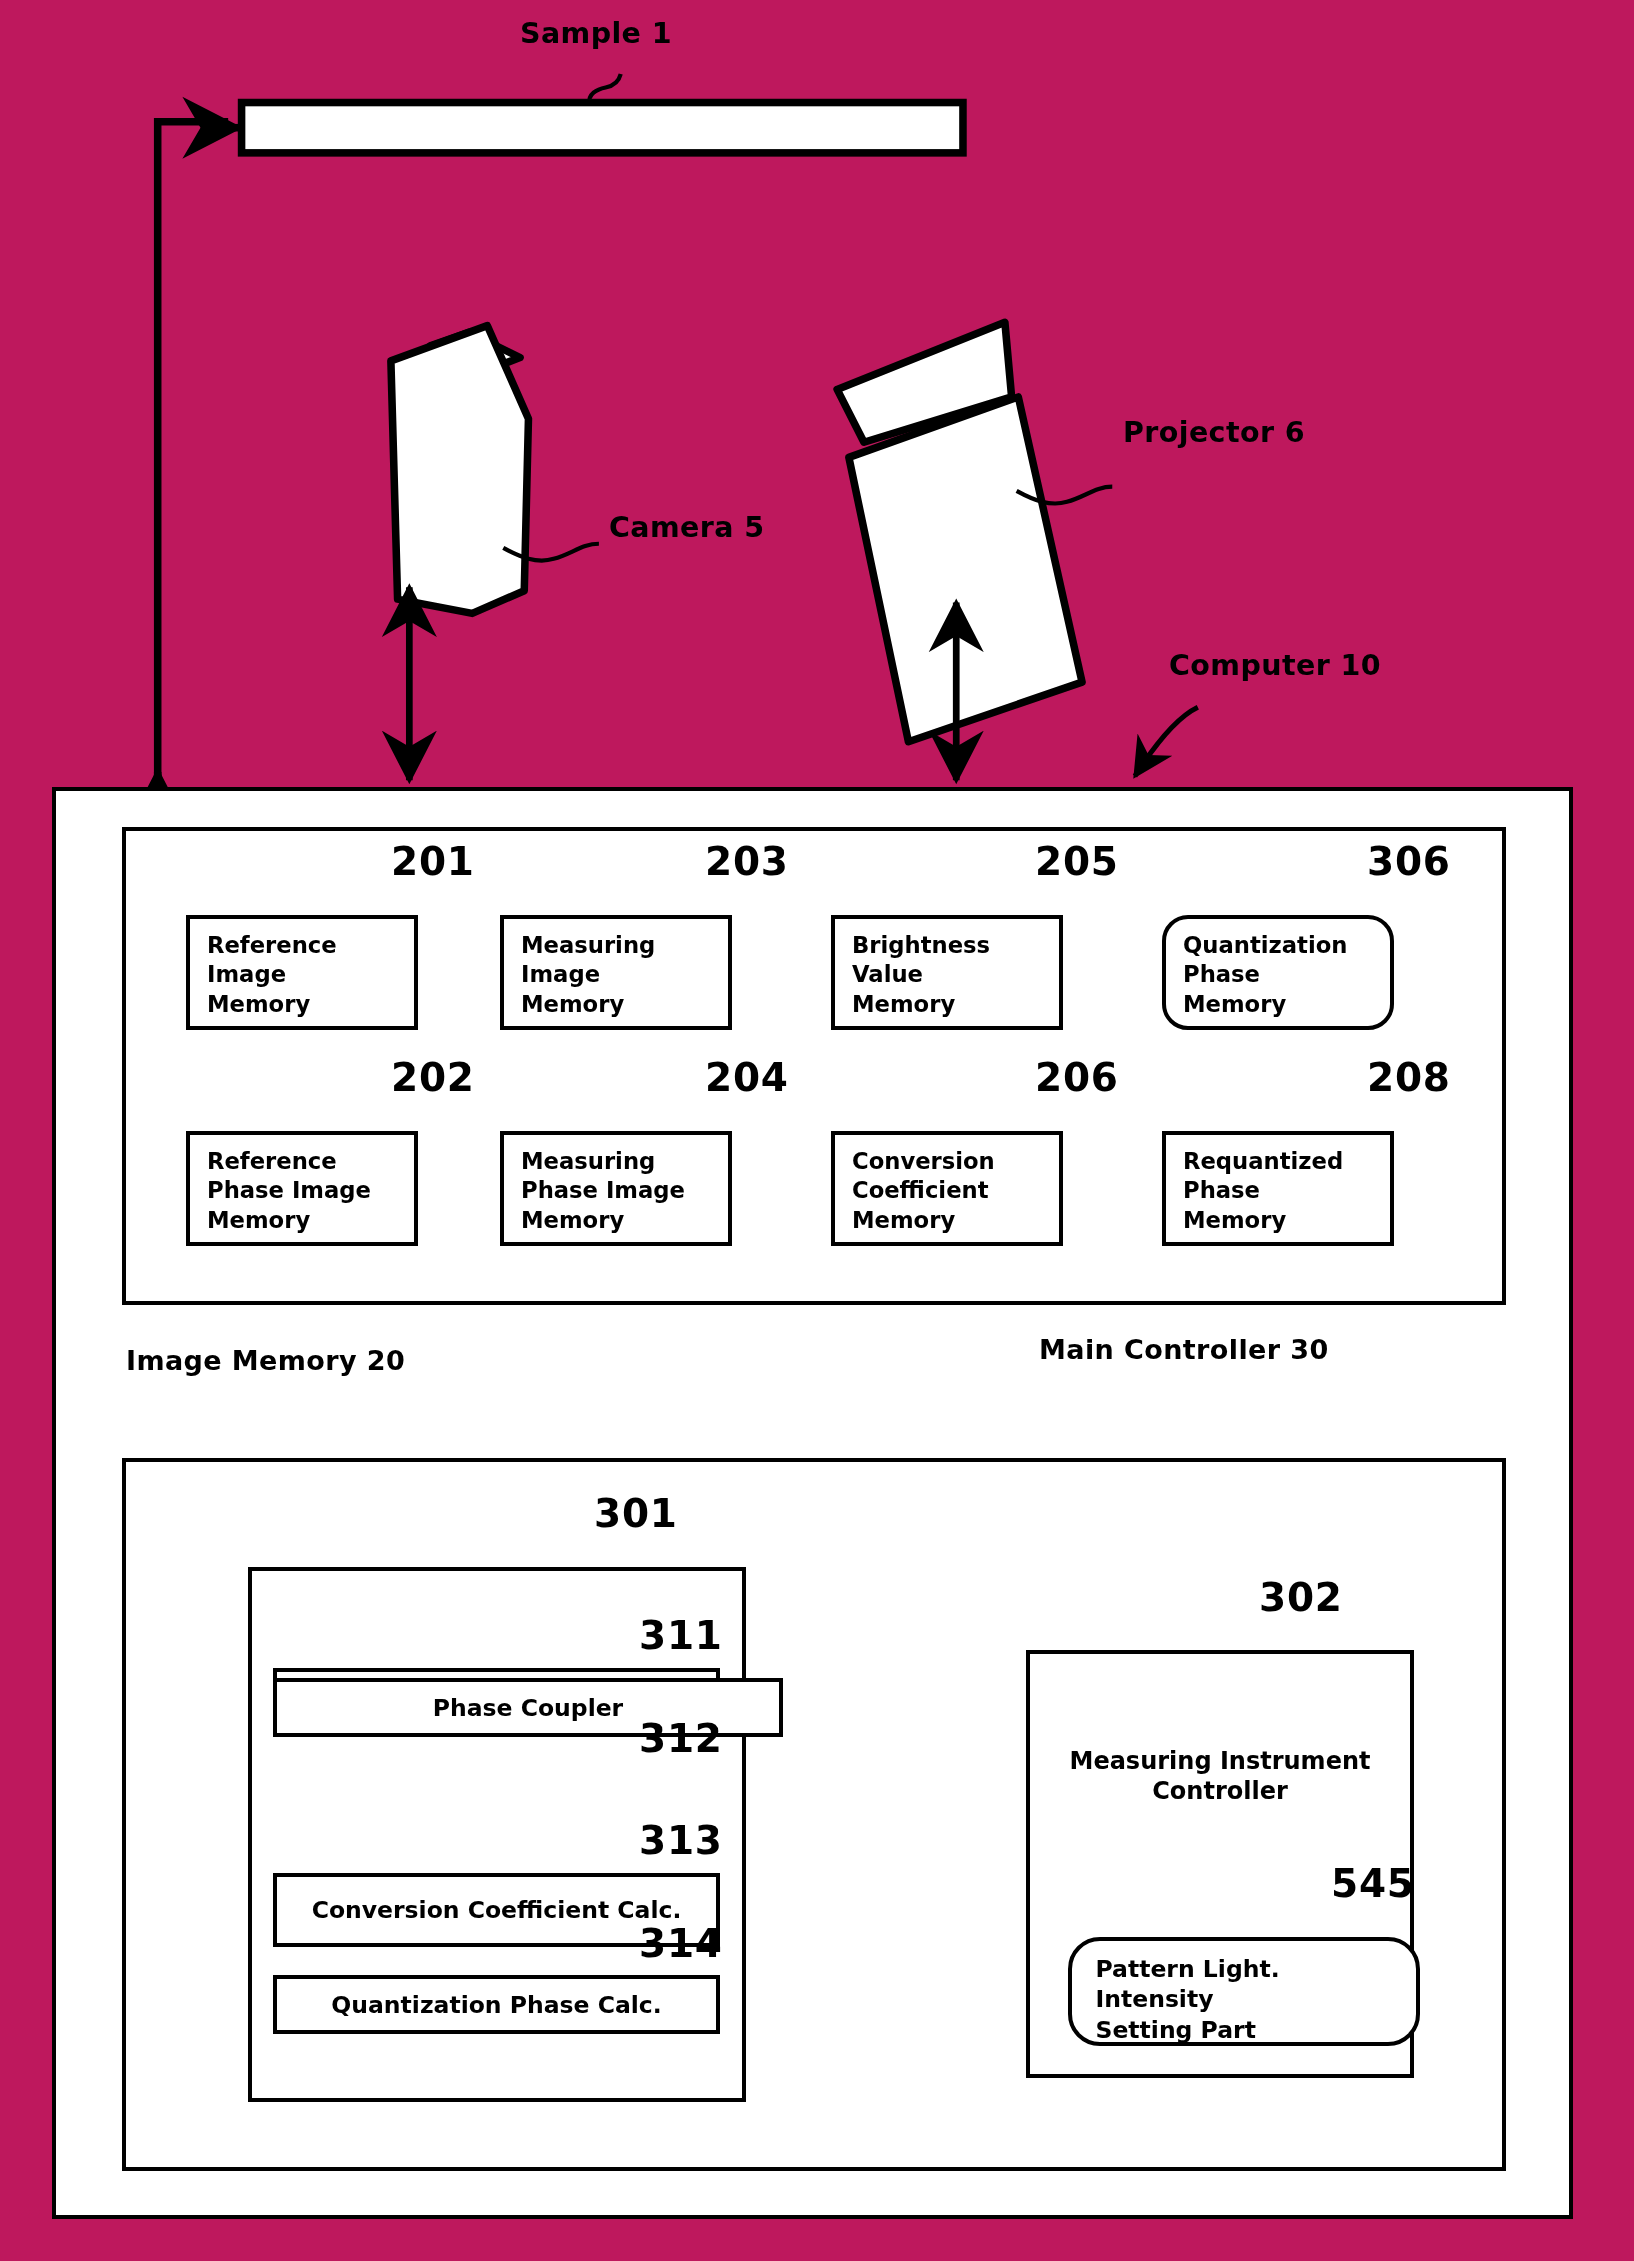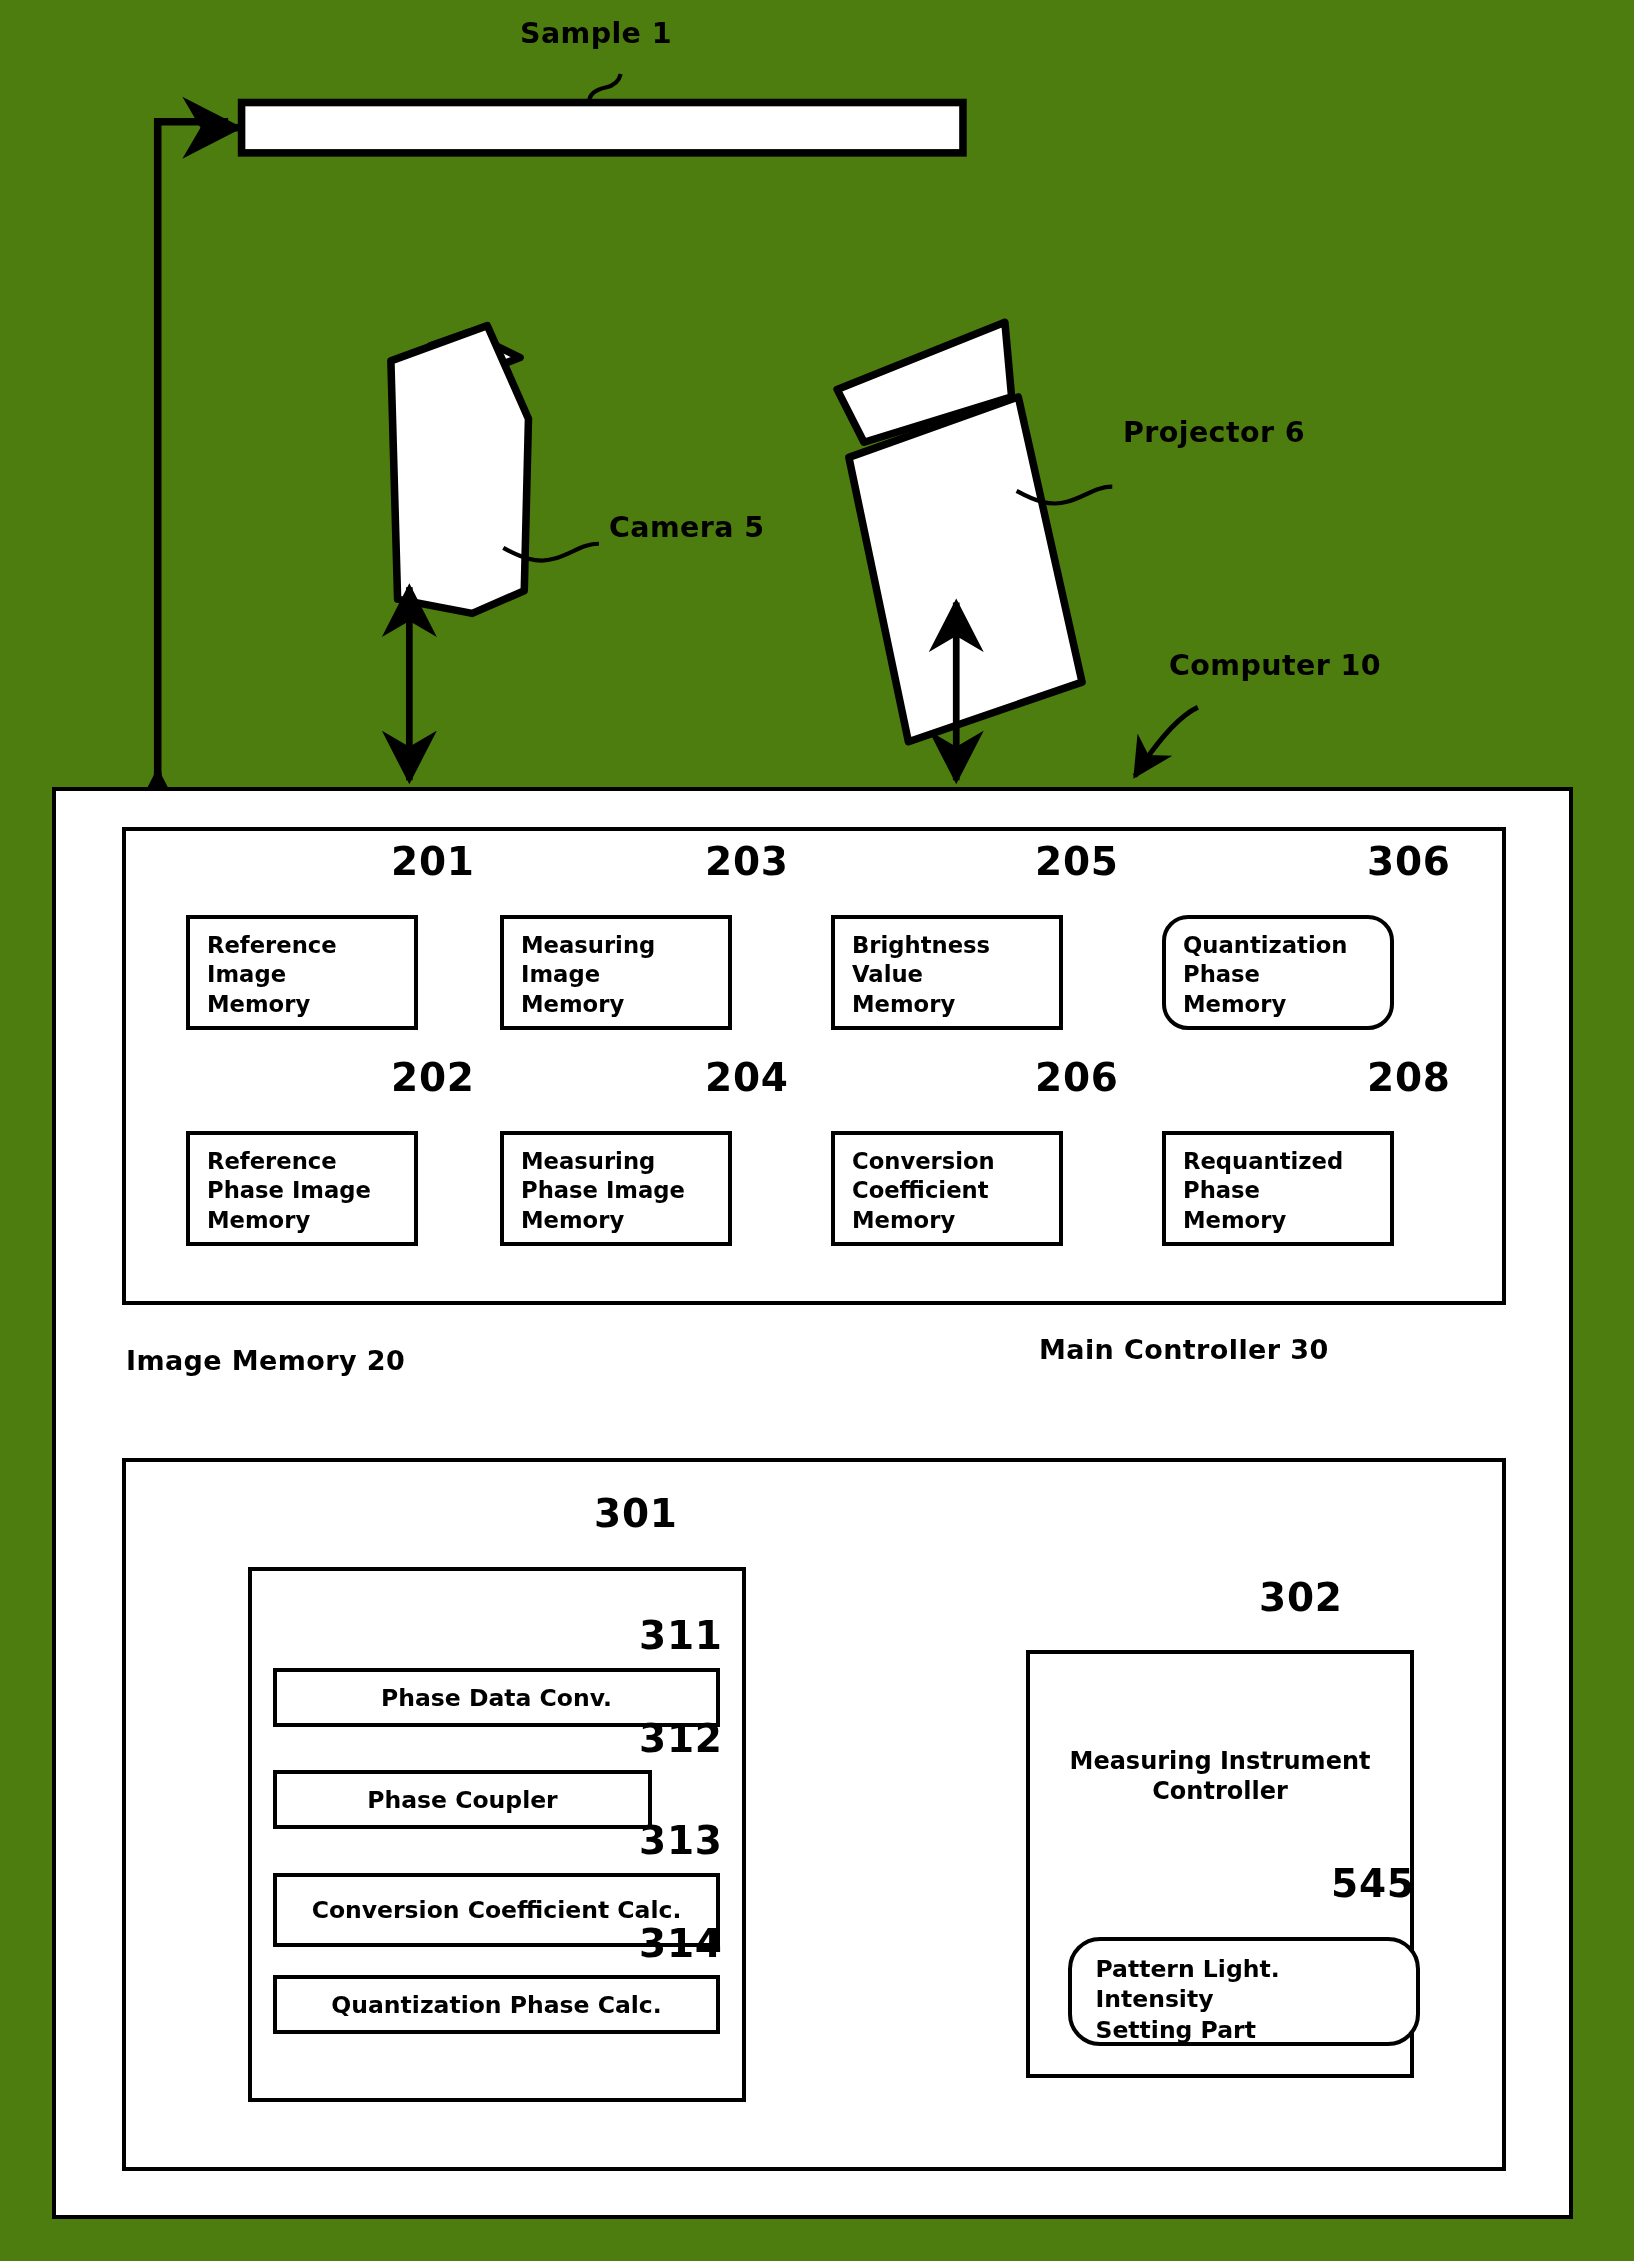--- a/index.html
+++ b/index.html
@@ -5,21 +5,21 @@
 <style>
   html, body {
     margin: 0;
     padding: 0;
     background: #ffffff;
   }
   #figure {
     position: relative;
     width: 1634px;
     height: 2261px;
-    background: #4d7c0f;
+    background: #be185d;
     font-family: "DejaVu Sans", sans-serif;
     color: #000000;
     overflow: hidden;
   }
   .svg-layer {
     position: absolute;
     left: 0;
     top: 0;
     width: 1634px;
     height: 2261px;
@@ -260,21 +260,21 @@
   <div class="box" style="left:248px; top:1567px; width:498px; height:535px;"></div>
 
   <div class="lbl lbl-num" style="left:594px; top:1491px;">301</div>
 
 
   <div class="procrow" style="left:273px; top:1668px; width:447px; height:59px;">
     <span>Phase Data Conv.</span>
   </div>
   <div class="lbl lbl-num" style="left:639px; top:1613px;">311</div>
 
-  <div class="procrow" style="left:273px; top:1770px; width:379px; height:59px;">
+  <div class="procrow" style="left:273px; top:1678px; width:510px; height:59px;">
     <span>Phase Coupler</span>
   </div>
   <div class="lbl lbl-num" style="left:639px; top:1716px;">312</div>
 
   <div class="procrow" style="left:273px; top:1873px; width:447px; height:74px;">
     <span>Conversion Coefficient Calc.</span>
   </div>
   <div class="lbl lbl-num" style="left:639px; top:1818px;">313</div>
 
   <div class="procrow" style="left:273px; top:1975px; width:447px; height:59px;">

